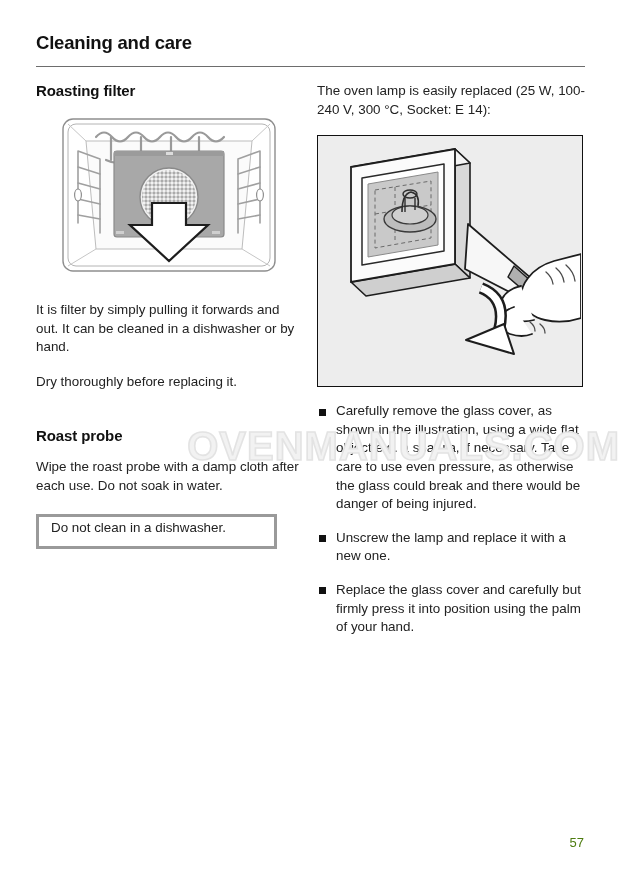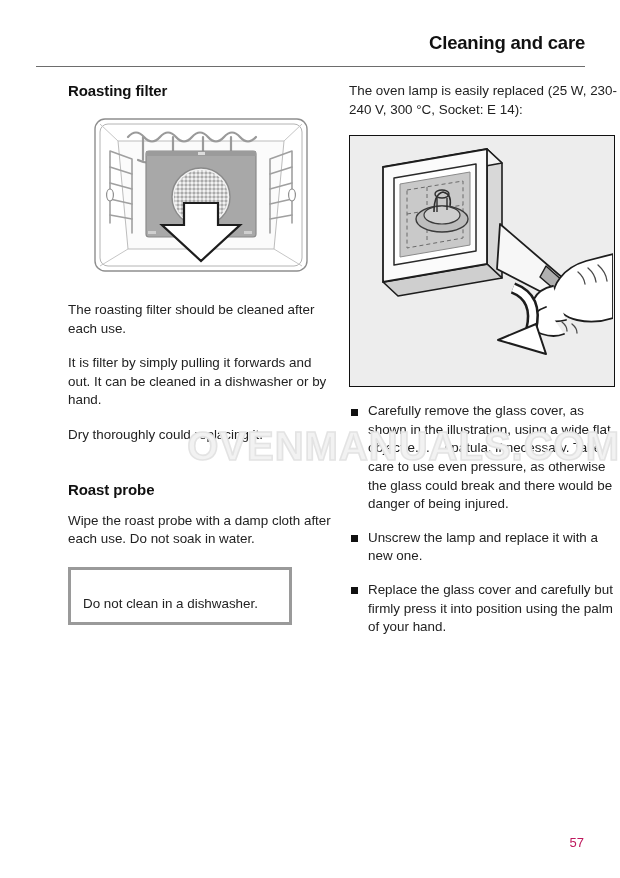--- a/index.html
+++ b/index.html
@@ -34,21 +34,20 @@
     z-index: 5;
     white-space: nowrap;
   }
 
   
   .page-header {
     position: absolute;
     left: 36px;
     top: 32px;
     width: 549px;
-    text-align: right;
   }
   .page-header .title {
     font-size: 18.5px;
     font-weight: bold;
     letter-spacing: -0.2px;
     color: #111;
     line-height: 1.2;
   }
   .header-rule {
     position: absolute;
@@ -56,21 +55,20 @@
     top: 66px;
     width: 549px;
     height: 1.4px;
     background: #6d6d6d;
   }
 
   
   .col {
     position: absolute;
     top: 82px;
-    margin-left: 32px;
   }
   .col-left  { left: 36px;  width: 266px; }
   .col-right { left: 317px; width: 268px; }
 
   h2.sec {
     font-size: 15px;
     font-weight: bold;
     margin: 0 0 16px 0;
     letter-spacing: -0.1px;
     color: #111;
@@ -90,23 +88,23 @@
     margin: 4px 0 20px 0;
     display: flex;
     justify-content: center;
   }
 
   
   .notice-box {
     margin-top: 18px;
     border: 3px solid #9a9a9a;
     background: #ffffff;
-    padding: 25px 12px 10px 12px;
+    padding: 2px 12px 10px 12px;
     box-sizing: border-box;
-    width: 224px;
+    width: 241px;
   }
   .notice-box .notice-text {
     font-size: 13.4px;
     line-height: 17px;
     color: #222;
   }
 
   
   .lamp-figure {
     border: 1.6px solid #111;
@@ -141,21 +139,21 @@
     height: 7px;
     background: #111;
   }
 
   
   .page-number {
     position: absolute;
     right: 36px;
     bottom: 28px;
     font-size: 13px;
-    color: #be185d;
+    color: #4d7c0f;
   }
 </style>
 </head>
 <body>
 
 <div class="page-header">
   <div class="title">Cleaning and care</div>
 </div>
 <div class="header-rule"></div>
 
@@ -204,36 +202,35 @@
           <circle cx="2" cy="2" r="1.1" fill="none" stroke="#6f6f6f" stroke-width="0.7"></circle>
         </pattern>
       </defs>
       <circle cx="113" cy="82" r="29" fill="#f2f2f2" stroke="#8a8a8a" stroke-width="1.4"></circle>
       <circle cx="113" cy="82" r="27" fill="url(#mesh)"></circle>
 
       <path d="M96 88 L130 88 L130 110 L152 110 L113 146 L74 110 L96 110 Z" fill="#ffffff" stroke="#1d1d1d" stroke-width="2.2" stroke-linejoin="miter"></path>
     </svg>
   </div>
 
-  <p class="body">The roasting filter should be cleaned after each use.</p>
   <p class="body">It is filter by simply pulling it forwards and out. It can be cleaned in a dishwasher or by hand.</p>
-  <p class="body">Dry thoroughly could replacing it.</p>
+  <p class="body">Dry thoroughly before replacing it.</p>
 
   <h2 class="sec tight" style="margin-top:36px;">Roast probe</h2>
   <p class="body">Wipe the roast probe with a damp cloth after each use. Do not soak in water.</p>
 
   <div class="notice-box">
     <div class="notice-text">Do not clean in a dishwasher.</div>
   </div>
 </div>
 
 <div class="col col-right">
 
 
-  <p class="body">The oven lamp is easily replaced (25 W, 230-240 V, 300 °C, Socket: E 14):</p>
+  <p class="body">The oven lamp is easily replaced (25 W, 100-240 V, 300 °C, Socket: E 14):</p>
 
   <div class="lamp-figure">
     <svg width="263" height="249" viewBox="0 0 263 249">
       <rect x="0" y="0" width="263" height="249" fill="#ededed"></rect>
 
       <g>
 
         <path d="M137 13 L152 27 L152 142 L137 128 Z" fill="#d8d8d8" stroke="#1d1d1d" stroke-width="1.6" stroke-linejoin="round"></path>
         <path d="M33 31 L137 13 L152 27 L48 46 Z" fill="#f4f4f4" stroke="#1d1d1d" stroke-width="1.6" stroke-linejoin="round"></path>
         <path d="M33 146 L48 160 L152 142 L137 128 Z" fill="#cfcfcf" stroke="#1d1d1d" stroke-width="1.6" stroke-linejoin="round"></path>

